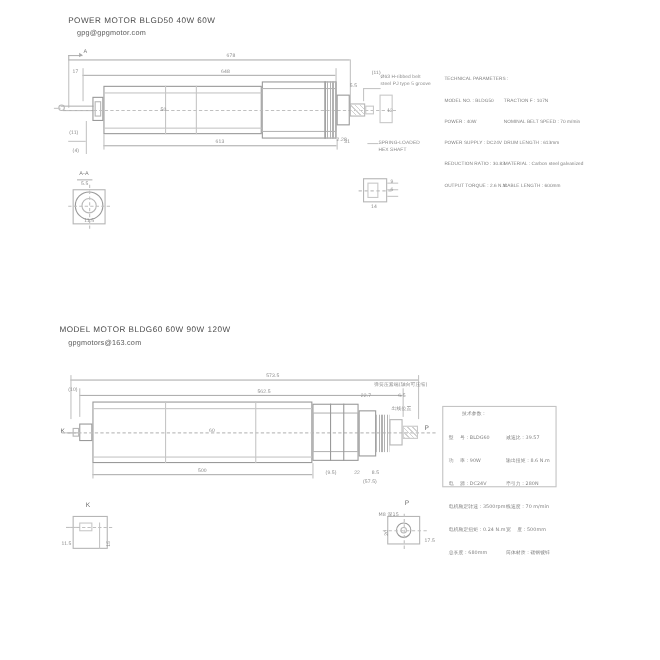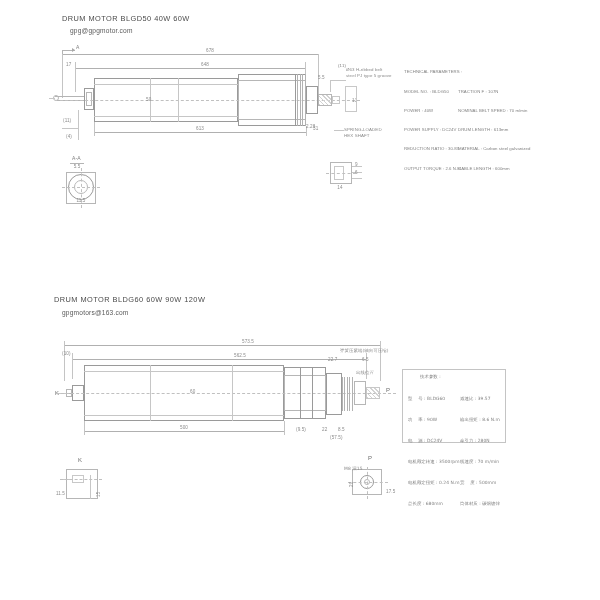--- a/index.html
+++ b/index.html
@@ -83,21 +83,21 @@
   }
   .ar-r{border-left:3px solid #a8a8a8;}
 </style>
 </head>
 <body>
 
 <div class="sheet">
 
   <div class="blk" style="left:0;top:0;width:600px;height:270px;">
 
-    <div class="title blk" style="left:62px;top:14px;">DRUM MOTOR BLGD50 40W 60W</div>
+    <div class="title blk" style="left:62px;top:14px;">POWER MOTOR BLGD50 40W 60W</div>
     <div class="email blk" style="left:70px;top:27px;">gpg@gpgmotor.com</div>
 
     <div class="lbl" style="left:76px;top:44px;">A</div>
     <div class="ln h thin" style="left:62px;top:50px;width:13px;"></div>
     <div class="ln v thin" style="left:62px;top:50px;height:5px;"></div>
     <div class="arrowhead ar-r" style="left:72px;top:48px;"></div>
 
     <div class="dimline" style="left:62px;top:54px;width:256px;"></div>
     <div class="ext" style="left:62px;top:54px;height:44px;"></div>
     <div class="ext" style="left:318px;top:54px;height:44px;"></div>
@@ -194,21 +194,21 @@
       <div>TRACTION F : 107N</div>
       <div>NOMINAL BELT SPEED : 70 m/min</div>
       <div>DRUM LENGTH : 613mm</div>
       <div>MATERIAL : Carbon steel galvanized</div>
       <div>CABLE LENGTH : 600mm</div>
     </div>
   </div>
 
   <div class="blk" style="left:0;top:285px;width:600px;height:260px;">
 
-    <div class="title blk" style="left:54px;top:10px;">DRUM MOTOR BLDG60 60W 90W 120W</div>
+    <div class="title blk" style="left:54px;top:10px;">MODEL MOTOR BLDG60 60W 90W 120W</div>
     <div class="email blk" style="left:62px;top:24px;">gpgmotors@163.com</div>
 
     <div class="dimline" style="left:64px;top:60px;width:316px;"></div>
     <div class="ext" style="left:64px;top:56px;height:40px;"></div>
     <div class="ext" style="left:380px;top:56px;height:40px;"></div>
     <div class="dimtxt c" style="left:248px;top:54px;">573.5</div>
 
     <div class="dimline" style="left:72px;top:74px;width:294px;"></div>
     <div class="ext" style="left:72px;top:68px;height:26px;"></div>
     <div class="ext" style="left:366px;top:68px;height:26px;"></div>

